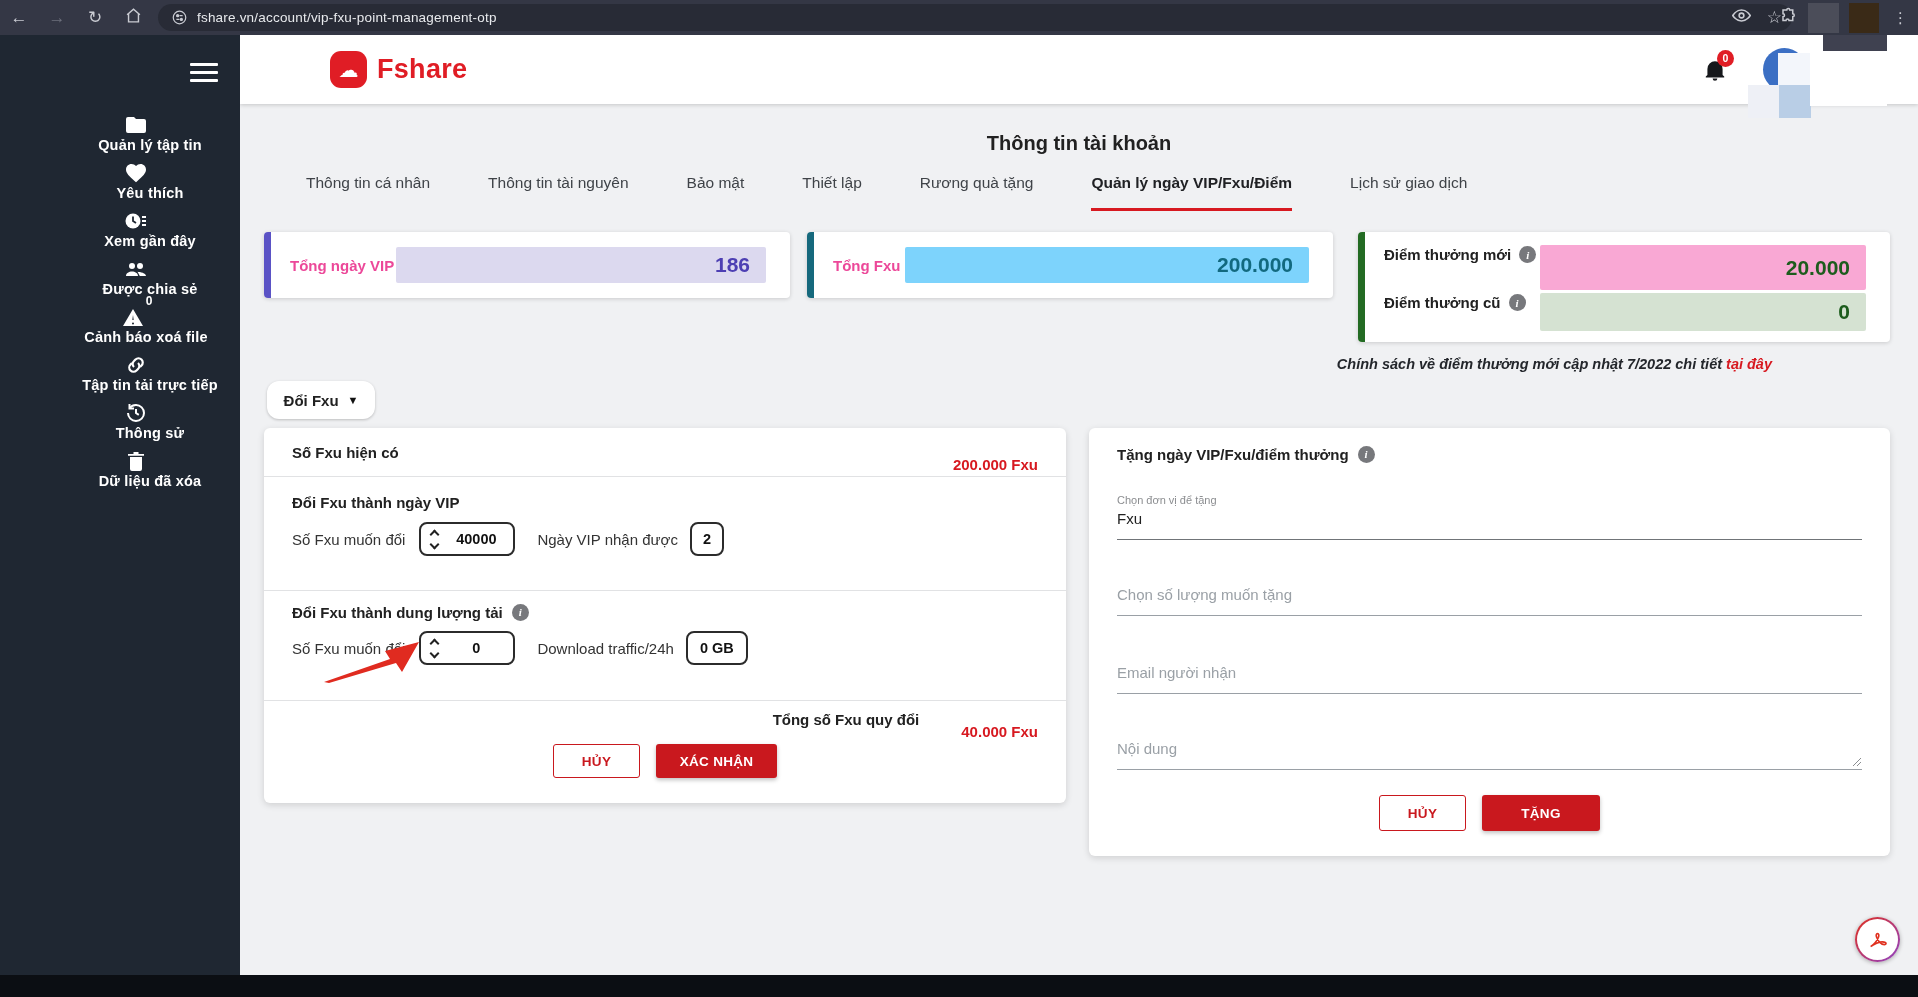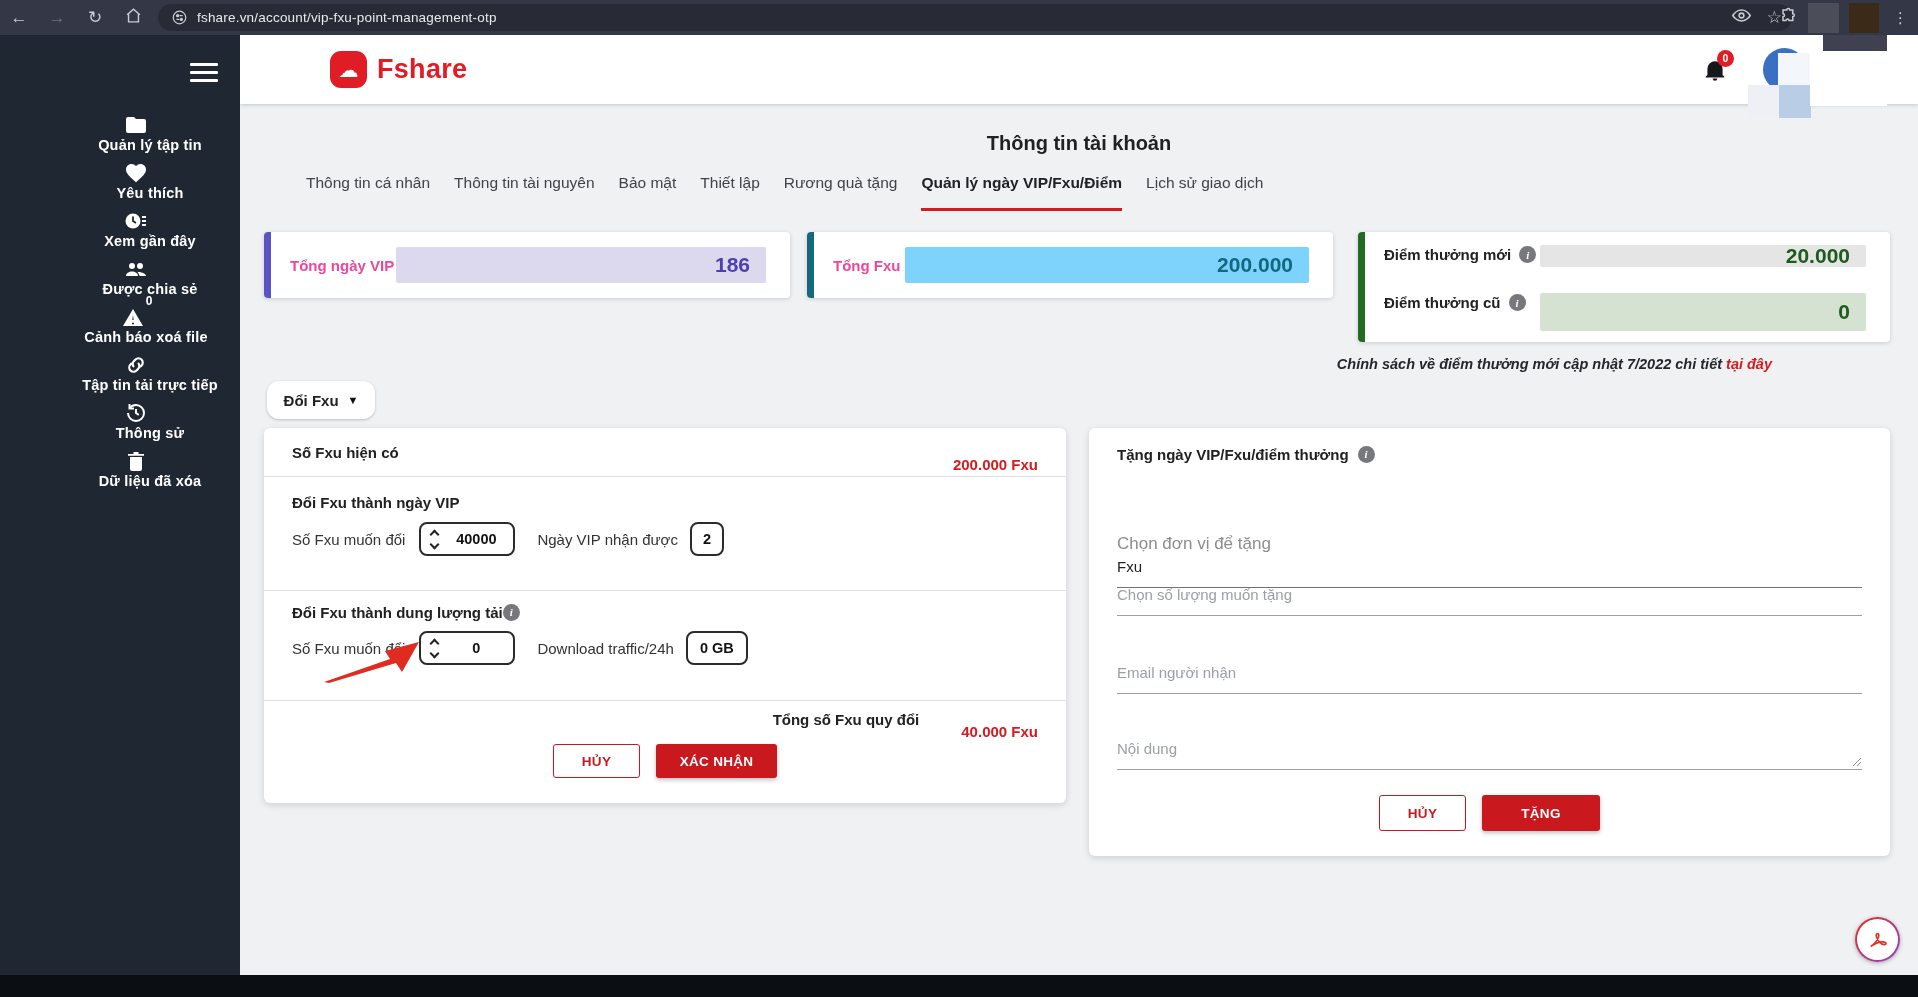--- a/index.html
+++ b/index.html
@@ -47,21 +47,21 @@
   .redact-c { position:absolute; left:1778px; top:53px; width:33px; height:33px; background:#f3f6fb; z-index:20; }
   .redact-d { position:absolute; left:1748px; top:85px; width:31px; height:33px; background:#eef0f6; z-index:20; }
   .redact-e { position:absolute; left:1779px; top:85px; width:32px; height:33px; background:#b9cee6; z-index:20; }
   .redact-f { position:absolute; left:1810px; top:50px; width:77px; height:56px; background:#ffffff; z-index:20; }
   .redact-g { position:absolute; left:1823px; top:35px; width:64px; height:16px; background:#3f4150; z-index:20; }
 
   
   .content { position:absolute; left:240px; top:104px; width:1678px; height:871px; }
   .page-title { position:absolute; left:0; width:100%; top:28px; text-align:center;
     font-size:20px; font-weight:bold; color:#212121; }
-  .tabs { position:absolute; left:66px; top:70px; display:flex; gap:24px;text-align:right; }
+  .tabs { position:absolute; left:66px; top:70px; display:flex; gap:58px;text-align:right; }
   .tab { font-size:15.5px; color:#3f4348; padding-bottom:16px; cursor:pointer; white-space:nowrap; }
   .tab.active { color:#202124; font-weight:bold; border-bottom:3px solid #d71920; }
 
   .card { position:absolute; background:#fff; border-radius:4px; box-shadow:0 1px 4px rgba(0,0,0,.16);
     display:flex; align-items:center; }
   .card .edge { position:absolute; left:0; top:0; bottom:0; width:7px; border-radius:4px 0 0 4px; }
   .stat-label { font-size:15px; font-weight:bold; color:#ec4899; padding-left:26px; }
   .stat-bar { position:absolute; top:15px; bottom:15px; right:24px; border-radius:2px;
     display:flex; align-items:center; justify-content:flex-end; padding-right:16px;
     font-size:21px; font-weight:bold; }
@@ -98,21 +98,21 @@
     align-items:center; justify-content:center; font-size:14.5px; font-weight:bold; color:#111; }
 
   .btn { display:flex; align-items:center; justify-content:center; font-size:13.5px; font-weight:bold;
     border-radius:3px; cursor:pointer; letter-spacing:.3px; }
   .btn-outline { background:#fff; border:1px solid #c9181e; color:#c9181e; }
   .btn-solid { background:#c9181e; color:#fff; box-shadow:0 2px 4px rgba(0,0,0,.25); }
 
   .annot-arrow { position:absolute; left:58px; top:210px; width:100px; height:46px; z-index:5; pointer-events:none; }
 
   .field { position:absolute; left:28px; right:28px; }
-  .field .mini-label { font-size:17px; color:#8b8d90;margin-top:40px; }
+  .field .mini-label { font-size:11px; color:#8b8d90; }
   .field .value { font-size:15px; color:#212121; margin-top:4px; }
   .field .ph { font-size:15px; color:#9aa0a6; }
   .underline { height:1px; background:#9aa0a6; margin-top:12px; }
   .underline.dark { background:#707478; }
   .resize-glyph { position:absolute; right:0; bottom:3px; }
 
   .bottom-bar { position:absolute; left:0; top:975px; width:1918px; height:22px; background:#0b0e13; z-index:60; }
 
   .adobe-fab { position:absolute; left:1855px; top:917px; width:45px; height:45px; border-radius:50%;
     background:linear-gradient(135deg,#e0301e,#8f43c6); display:flex; align-items:center;
@@ -277,21 +277,21 @@
     <span class="stat-label">Tổng Fxu</span>
     <span class="stat-bar" style="left:98px; background:#7dd3fc; color:#12697f;">200.000</span>
   </div>
 
   <div class="card" style="left:1118px; top:128px; width:532px; height:110px;">
     <span class="edge" style="background:#236b23"></span>
     <div style="position:absolute; left:26px; top:14px; display:flex; align-items:center; gap:8px;">
       <span class="b15">Điểm thưởng mới</span>
       <span class="info-ico">i</span>
     </div>
-    <span class="stat-bar" style="left:182px; top:13px; bottom:auto; height:22px; background:#e5e5e5; color:#1d5c1d;">20.000</span>
+    <span class="stat-bar" style="left:182px; top:13px; bottom:auto; height:45px; background:#f9a8d4; color:#1d5c1d;">20.000</span>
     <div style="position:absolute; left:26px; top:62px; display:flex; align-items:center; gap:8px;">
       <span class="b15">Điểm thưởng cũ</span>
       <span class="info-ico">i</span>
     </div>
     <span class="stat-bar" style="left:182px; top:61px; bottom:auto; height:38px; background:#d5e2d2; color:#1d5c1d;">0</span>
   </div>
 
   <div class="policy-note"><span>Chính sách về điểm thưởng mới cập nhật 7/2022 chi tiết </span><a>tại đây</a></div>
 
   <div class="doi-fxu-btn">
@@ -321,21 +321,21 @@
       <span class="t15" style="margin-left:22px;">Ngày VIP nhận được</span>
       <span class="result-box" style="width:34px; margin-left:12px;">2</span>
     </div>
 
     <svg class="annot-arrow" viewBox="0 0 100 46">
       <path d="M2 44 L68 21 L63 13 L97 4 L80 34 L74 25 L7 45 Z" fill="#e02b20"></path>
     </svg>
 
     <div class="divider" style="top:162px;"></div>
 
-    <div class="row-flex" style="top:172px; height:24px; ">
+    <div class="row-flex" style="top:172px; height:24px; gap:9px;">
       <span class="b15">Đổi Fxu thành dung lượng tải</span>
       <span class="info-ico">i</span>
     </div>
     <div class="row-flex" style="top:203px; height:34px;">
       <span class="t15">Số Fxu muốn đổi</span>
       <span class="spin-box" style="width:96px; margin-left:14px;">
         <span class="spin-col">
             <span class="chev up"></span>
             <span class="chev down"></span>
           </span>

